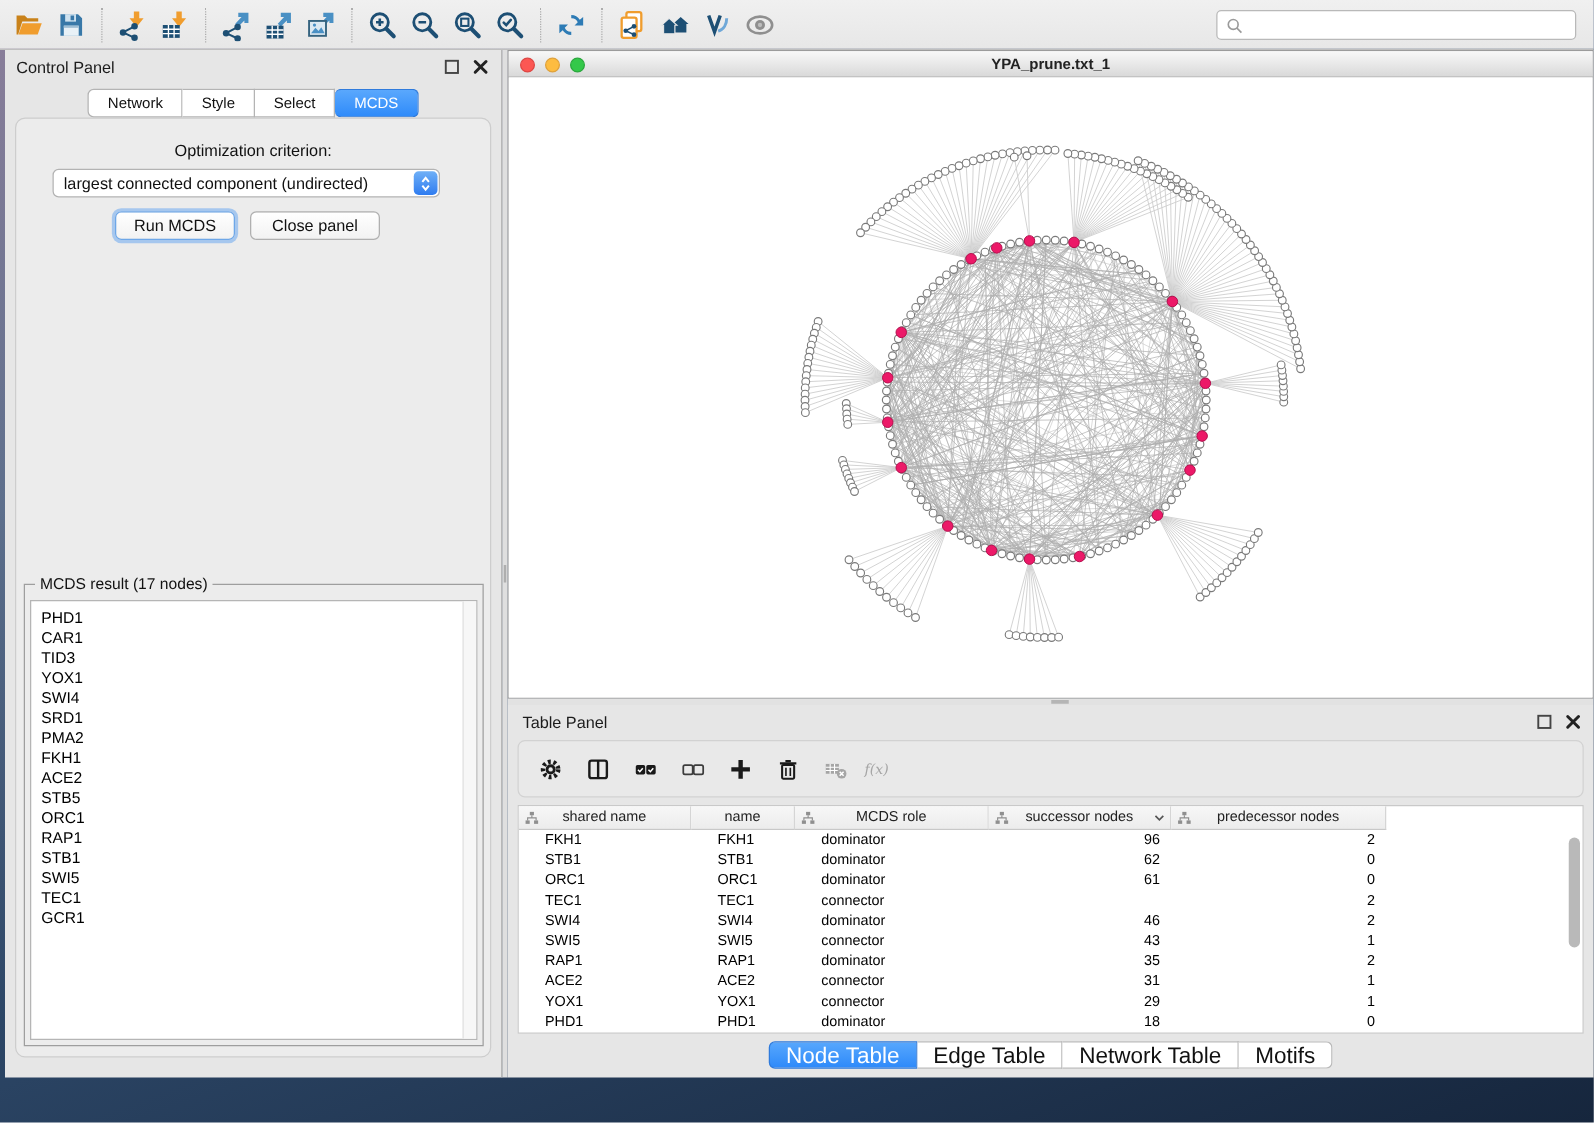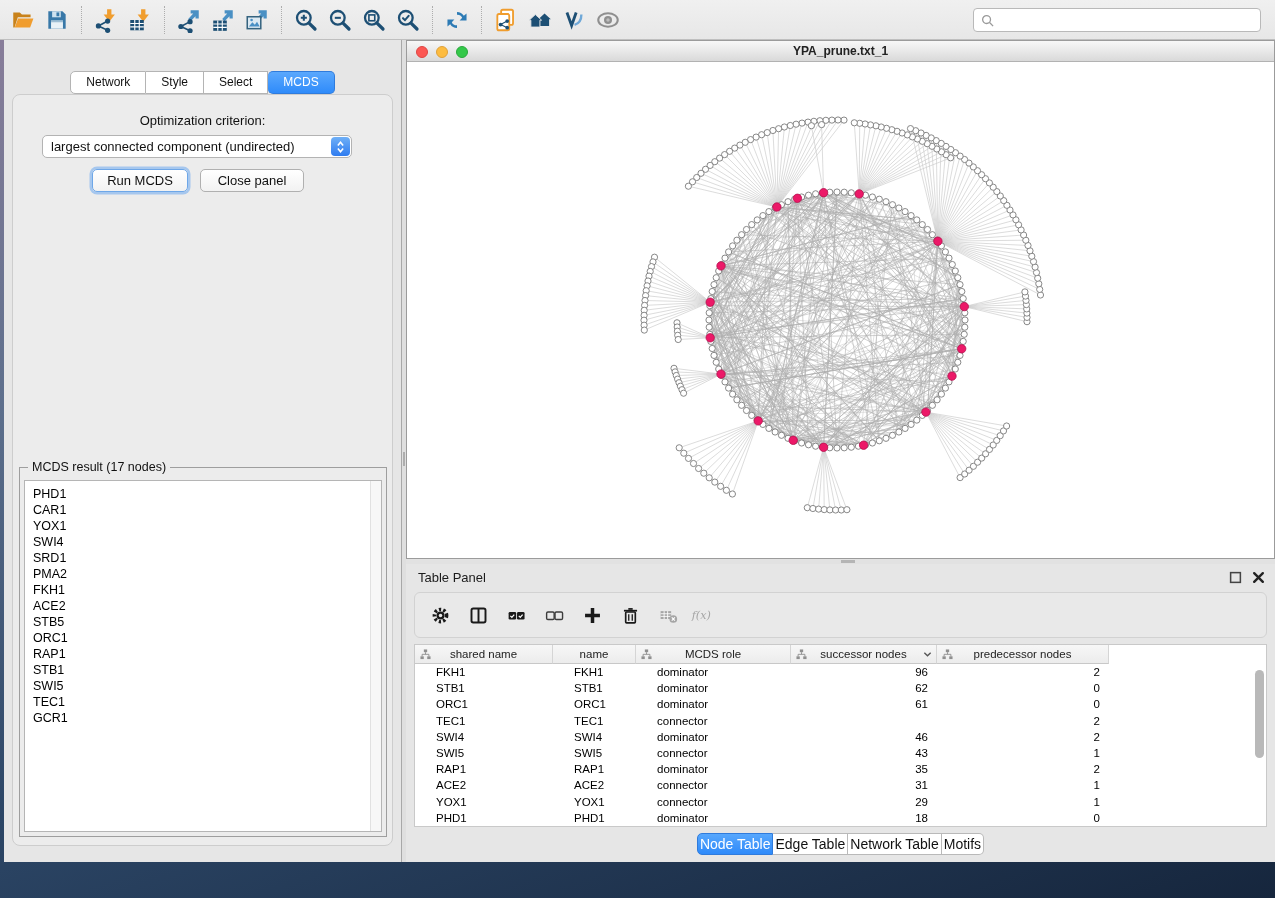--- a/index.html
+++ b/index.html
@@ -112,22 +112,22 @@
   .nt-tr { display:flex; height:16.2px; cursor:default; }
   .nt-td { flex:0 0 auto; font-size:11.5px; color:#000; line-height:16px;
     white-space:nowrap; overflow:hidden; }
   .nt-td.l { padding-left:21px; text-align:left; }
   .nt-td.r { padding-right:9px; text-align:right; }
   .nt-scroll { position:absolute; right:1px; top:21px; width:11px; height:158px; }
   .nt-thumb { position:absolute; left:1px; top:4px; width:9px; height:88px;
     background:#b9b9b9; border-radius:5px; cursor:pointer; }
 
   .bottom-tabs { position:absolute; left:0; right:0; bottom:7px; display:flex; justify-content:center; }
-  .bt-tab { height:22px; padding:0 2px; background:#fff; border:1px solid #b9b9b9; border-left:none;
-    font-size:14px; line-height:20px; color:#111; cursor:pointer; }
+  .bt-tab { height:22px; padding:0 13px; background:#fff; border:1px solid #b9b9b9; border-left:none;
+    font-size:18px; line-height:20px; color:#111; cursor:pointer; }
   .bt-tab:first-child { border-left:1px solid #b9b9b9; border-radius:5px 0 0 5px; }
   .bt-tab:last-child { border-radius:0 5px 5px 0; }
   .bt-tab.active { background:linear-gradient(#57a7fd,#2e8afa); border-color:#2f7bdc; color:#fff; }
 
   
   .status-bar { position:absolute; left:0; right:0; bottom:0; height:26px;
     background:#ececec; border-top:1px solid #bdbdbd; }
   .sb-list-btn { position:absolute; left:10px; top:3px; width:28px; height:22px;
     background:linear-gradient(#fdfdfd,#f0f0f0); border:1px solid #b9b9b9; border-radius:3px;
     display:flex; align-items:center; justify-content:center; cursor:pointer; }
@@ -313,20 +313,31 @@
     <div class="search-box">
       <svg viewBox="0 0 16 16">
           <circle cx="7" cy="7" r="4.2" fill="none" stroke="#9a9a9a" stroke-width="1.4"></circle>
           <path d="M10.2 10.2L14 14" stroke="#9a9a9a" stroke-width="1.4"></path>
         </svg>
       <input type="text" placeholder="" style="">
     </div>
   </div>
 
   <div class="control-panel">
+    <div class="panel-titlebar">
+      <span class="pt-label">Control Panel</span>
+      <span class="pt-btns">
+        <svg class="pt-btn" viewBox="0 0 12 12">
+            <rect x="1.5" y="1.5" width="9" height="9" fill="none" stroke="#444" stroke-width="1.4"></rect>
+          </svg>
+        <svg class="pt-btn" viewBox="0 0 12 12">
+            <path d="M2 2l8 8M10 2l-8 8" stroke="#222" stroke-width="2.2" stroke-linecap="round"></path>
+          </svg>
+      </span>
+    </div>
     <div class="seg-tabs" id="cp-tabs">
         <div class="seg-tab">Network</div>
         <div class="seg-tab">Style</div>
         <div class="seg-tab">Select</div>
         <div class="seg-tab active">MCDS</div>
       </div>
     <div class="cp-content">
       <div class="opt-label">Optimization criterion:</div>
       <div class="dropdown">
         <span class="dd-value">largest connected component (undirected)</span>
@@ -340,20 +351,21 @@
       <div class="btn-row">
         <button class="cp-btn run">Run MCDS</button>
         <button class="cp-btn closep">Close panel</button>
       </div>
       <div class="result-group">
         <span class="result-title">MCDS result (17 nodes)</span>
         <div class="result-list">
           <div class="result-items" id="mcds-list">
               <div class="result-item">PHD1</div>
               <div class="result-item">CAR1</div>
+              <div class="result-item">TID3</div>
               <div class="result-item">YOX1</div>
               <div class="result-item">SWI4</div>
               <div class="result-item">SRD1</div>
               <div class="result-item">PMA2</div>
               <div class="result-item">FKH1</div>
               <div class="result-item">ACE2</div>
               <div class="result-item">STB5</div>
               <div class="result-item">ORC1</div>
               <div class="result-item">RAP1</div>
               <div class="result-item">STB1</div>

